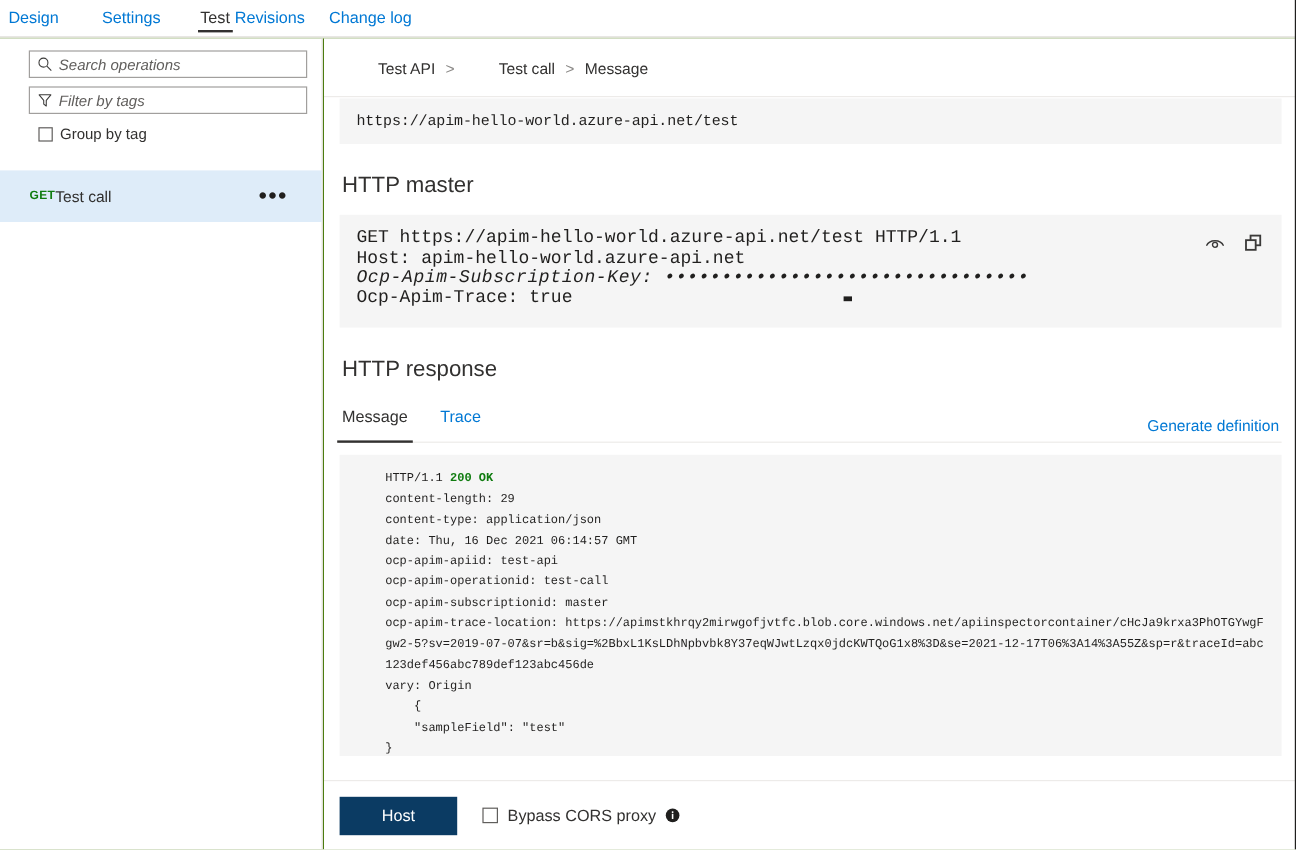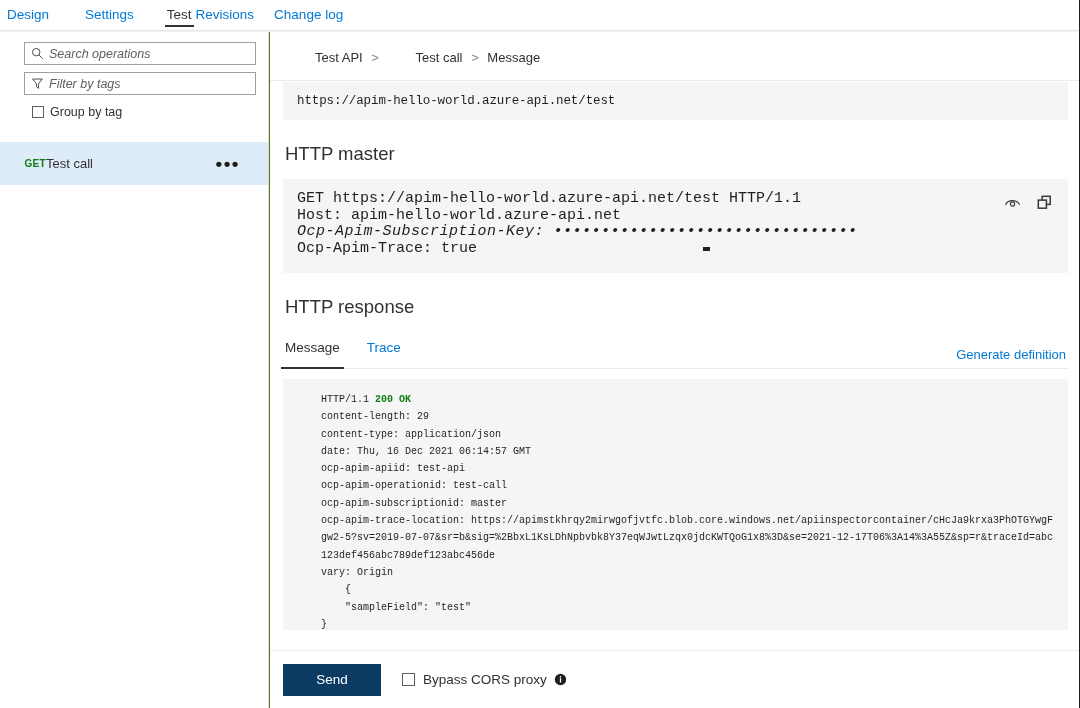--- a/index.html
+++ b/index.html
@@ -388,21 +388,21 @@
 ocp-apim-trace-location: https://apimstkhrqy2mirwgofjvtfc.blob.core.windows.net/apiinspectorcontainer/cHcJa9krxa3PhOTGYwgFgw2-5?sv=2019-07-07&amp;sr=b&amp;sig=%2BbxL1KsLDhNpbvbk8Y37eqWJwtLzqx0jdcKWTQoG1x8%3D&amp;se=2021-12-17T06%3A14%3A55Z&amp;sp=r&amp;traceId=abc123def456abc789def123abc456de
 vary: Origin</div>
         <div class="respline">    {
     "sampleField": "test"
 }</div>
       </div>
 
     </div>
 
     <div class="footer">
-      <button class="send-btn">Send</button>
+      <button class="send-btn">Host</button>
       <div class="bypass">
         <span class="cbox2"></span>
         <span>Bypass CORS proxy</span>
         <span class="infoico">
           <svg width="13" height="13" viewBox="0 0 16 16">
             <circle cx="8" cy="8" r="7" fill="#201f1e"></circle>
             <rect x="7.2" y="6.5" width="1.6" height="5.2" fill="#ffffff"></rect>
             <rect x="7.2" y="3.8" width="1.6" height="1.9" fill="#ffffff"></rect>
           </svg>
         </span>

